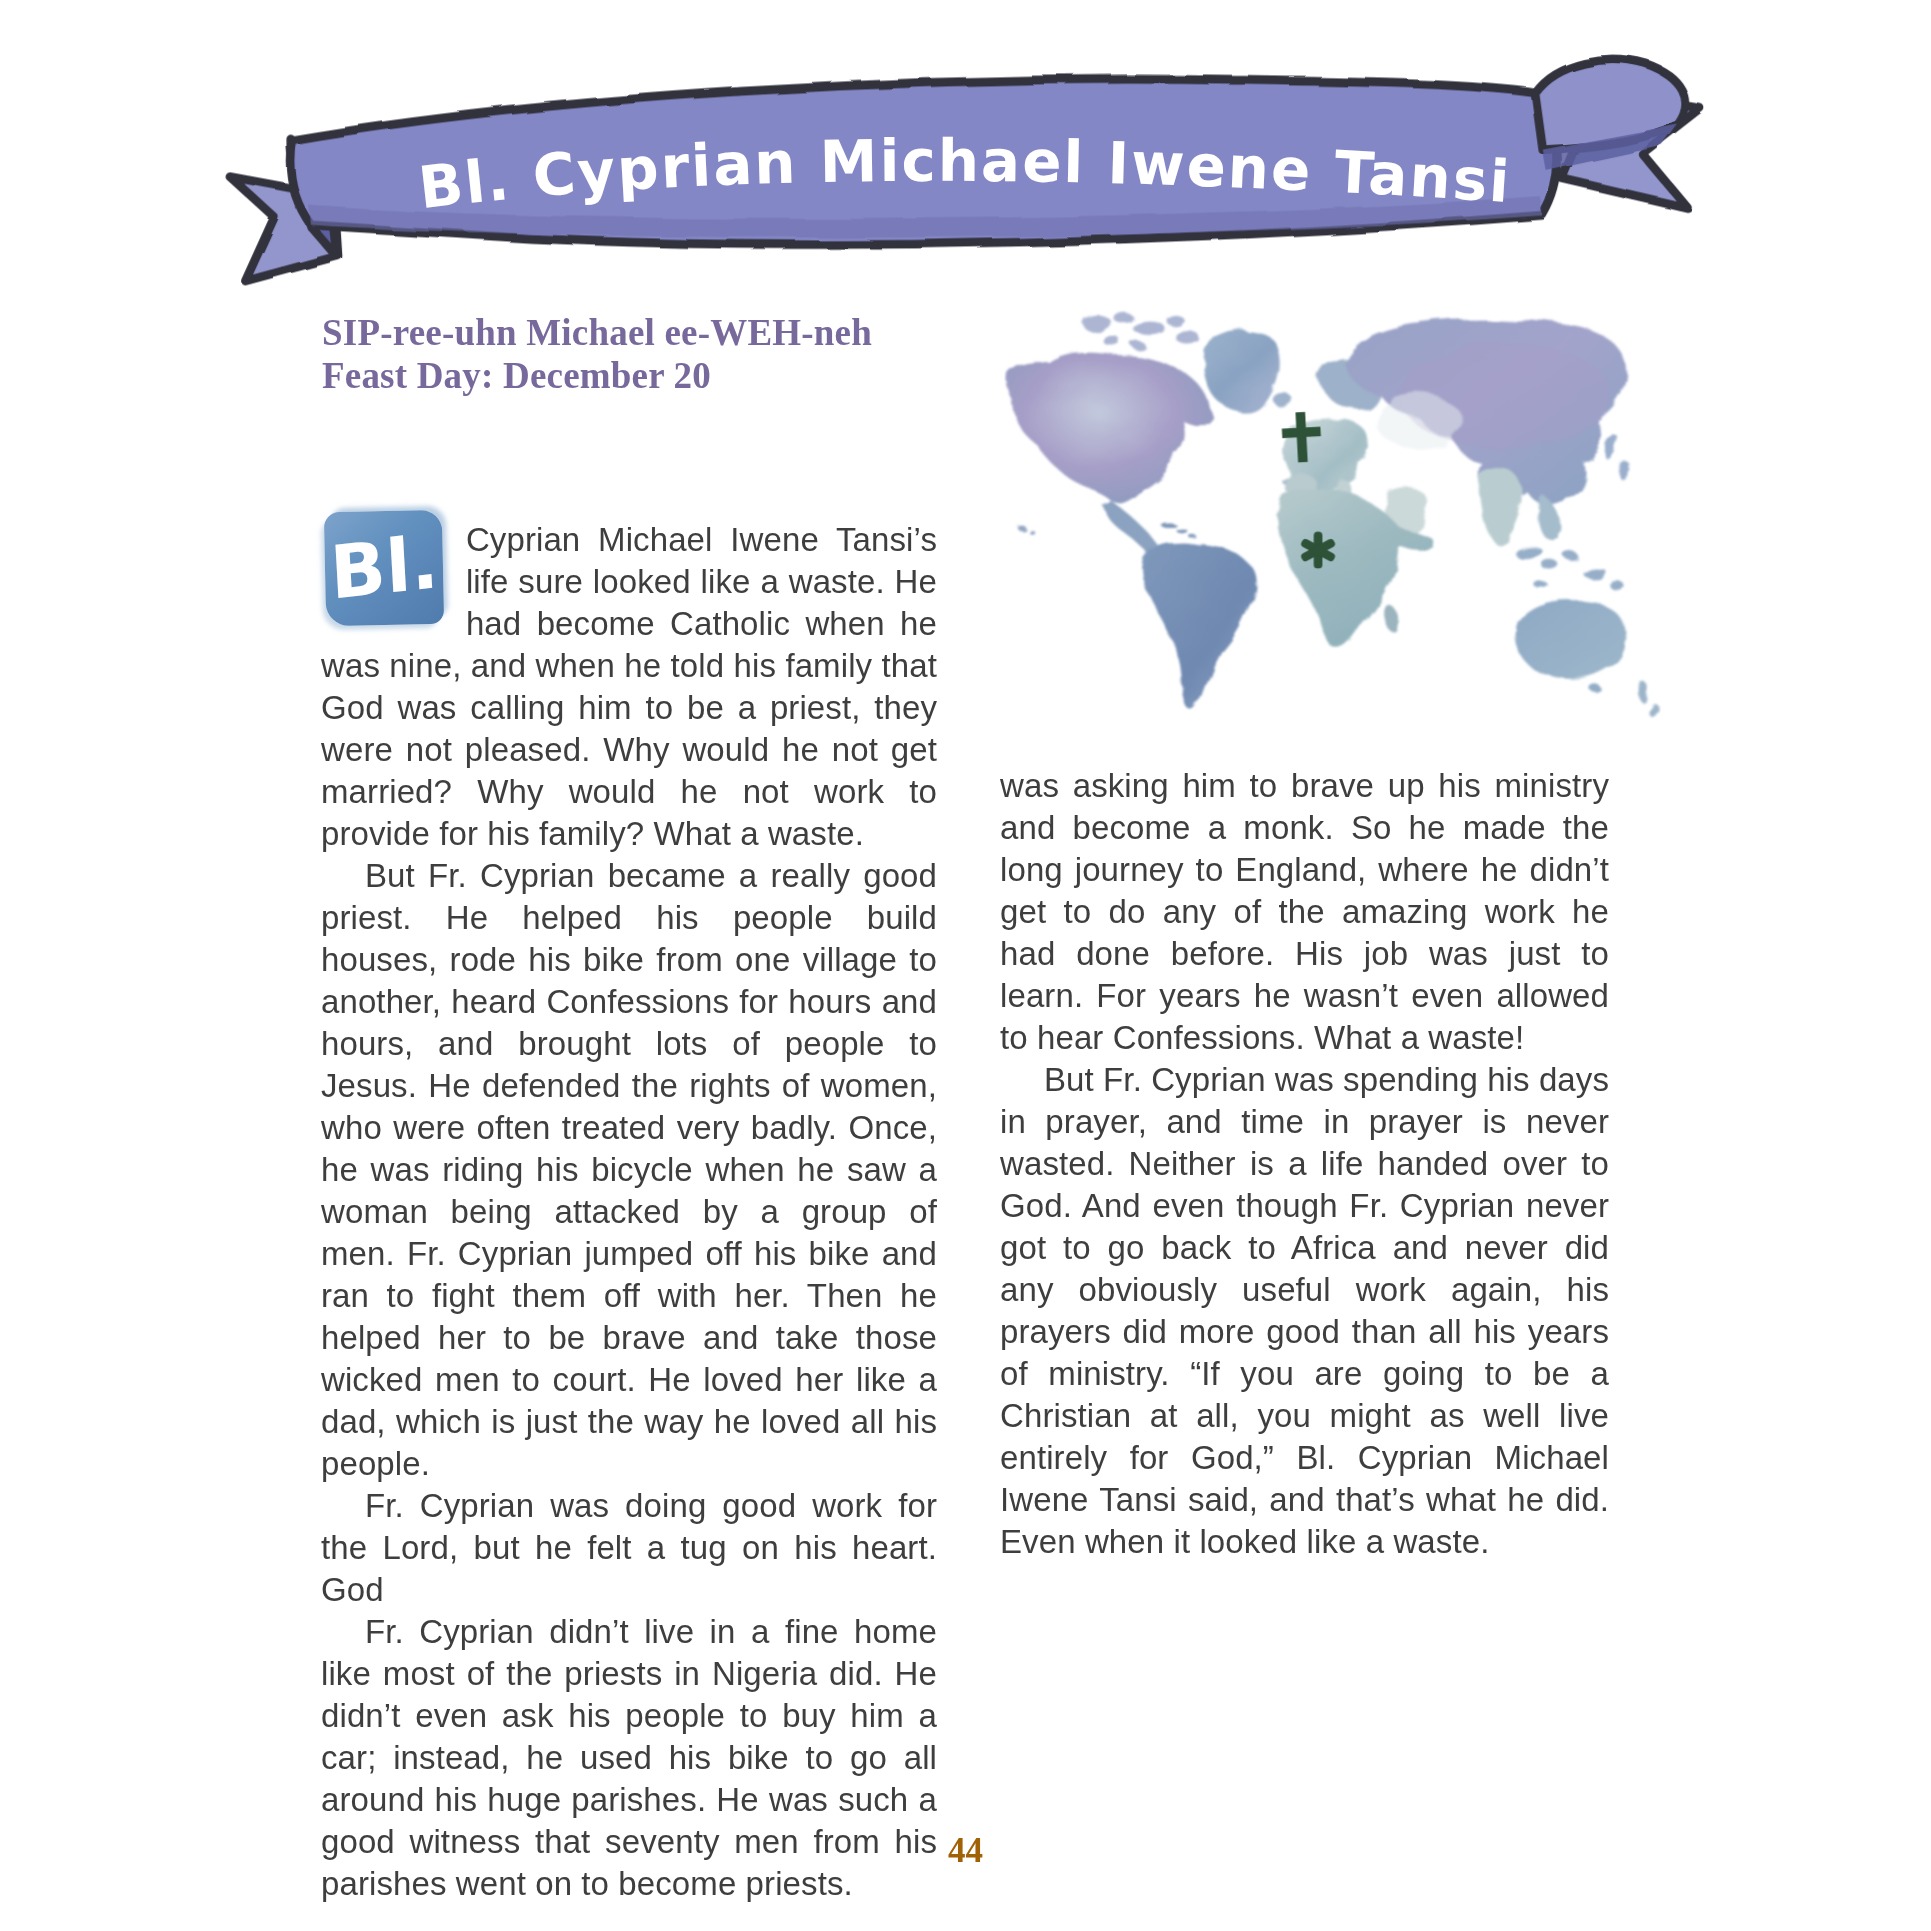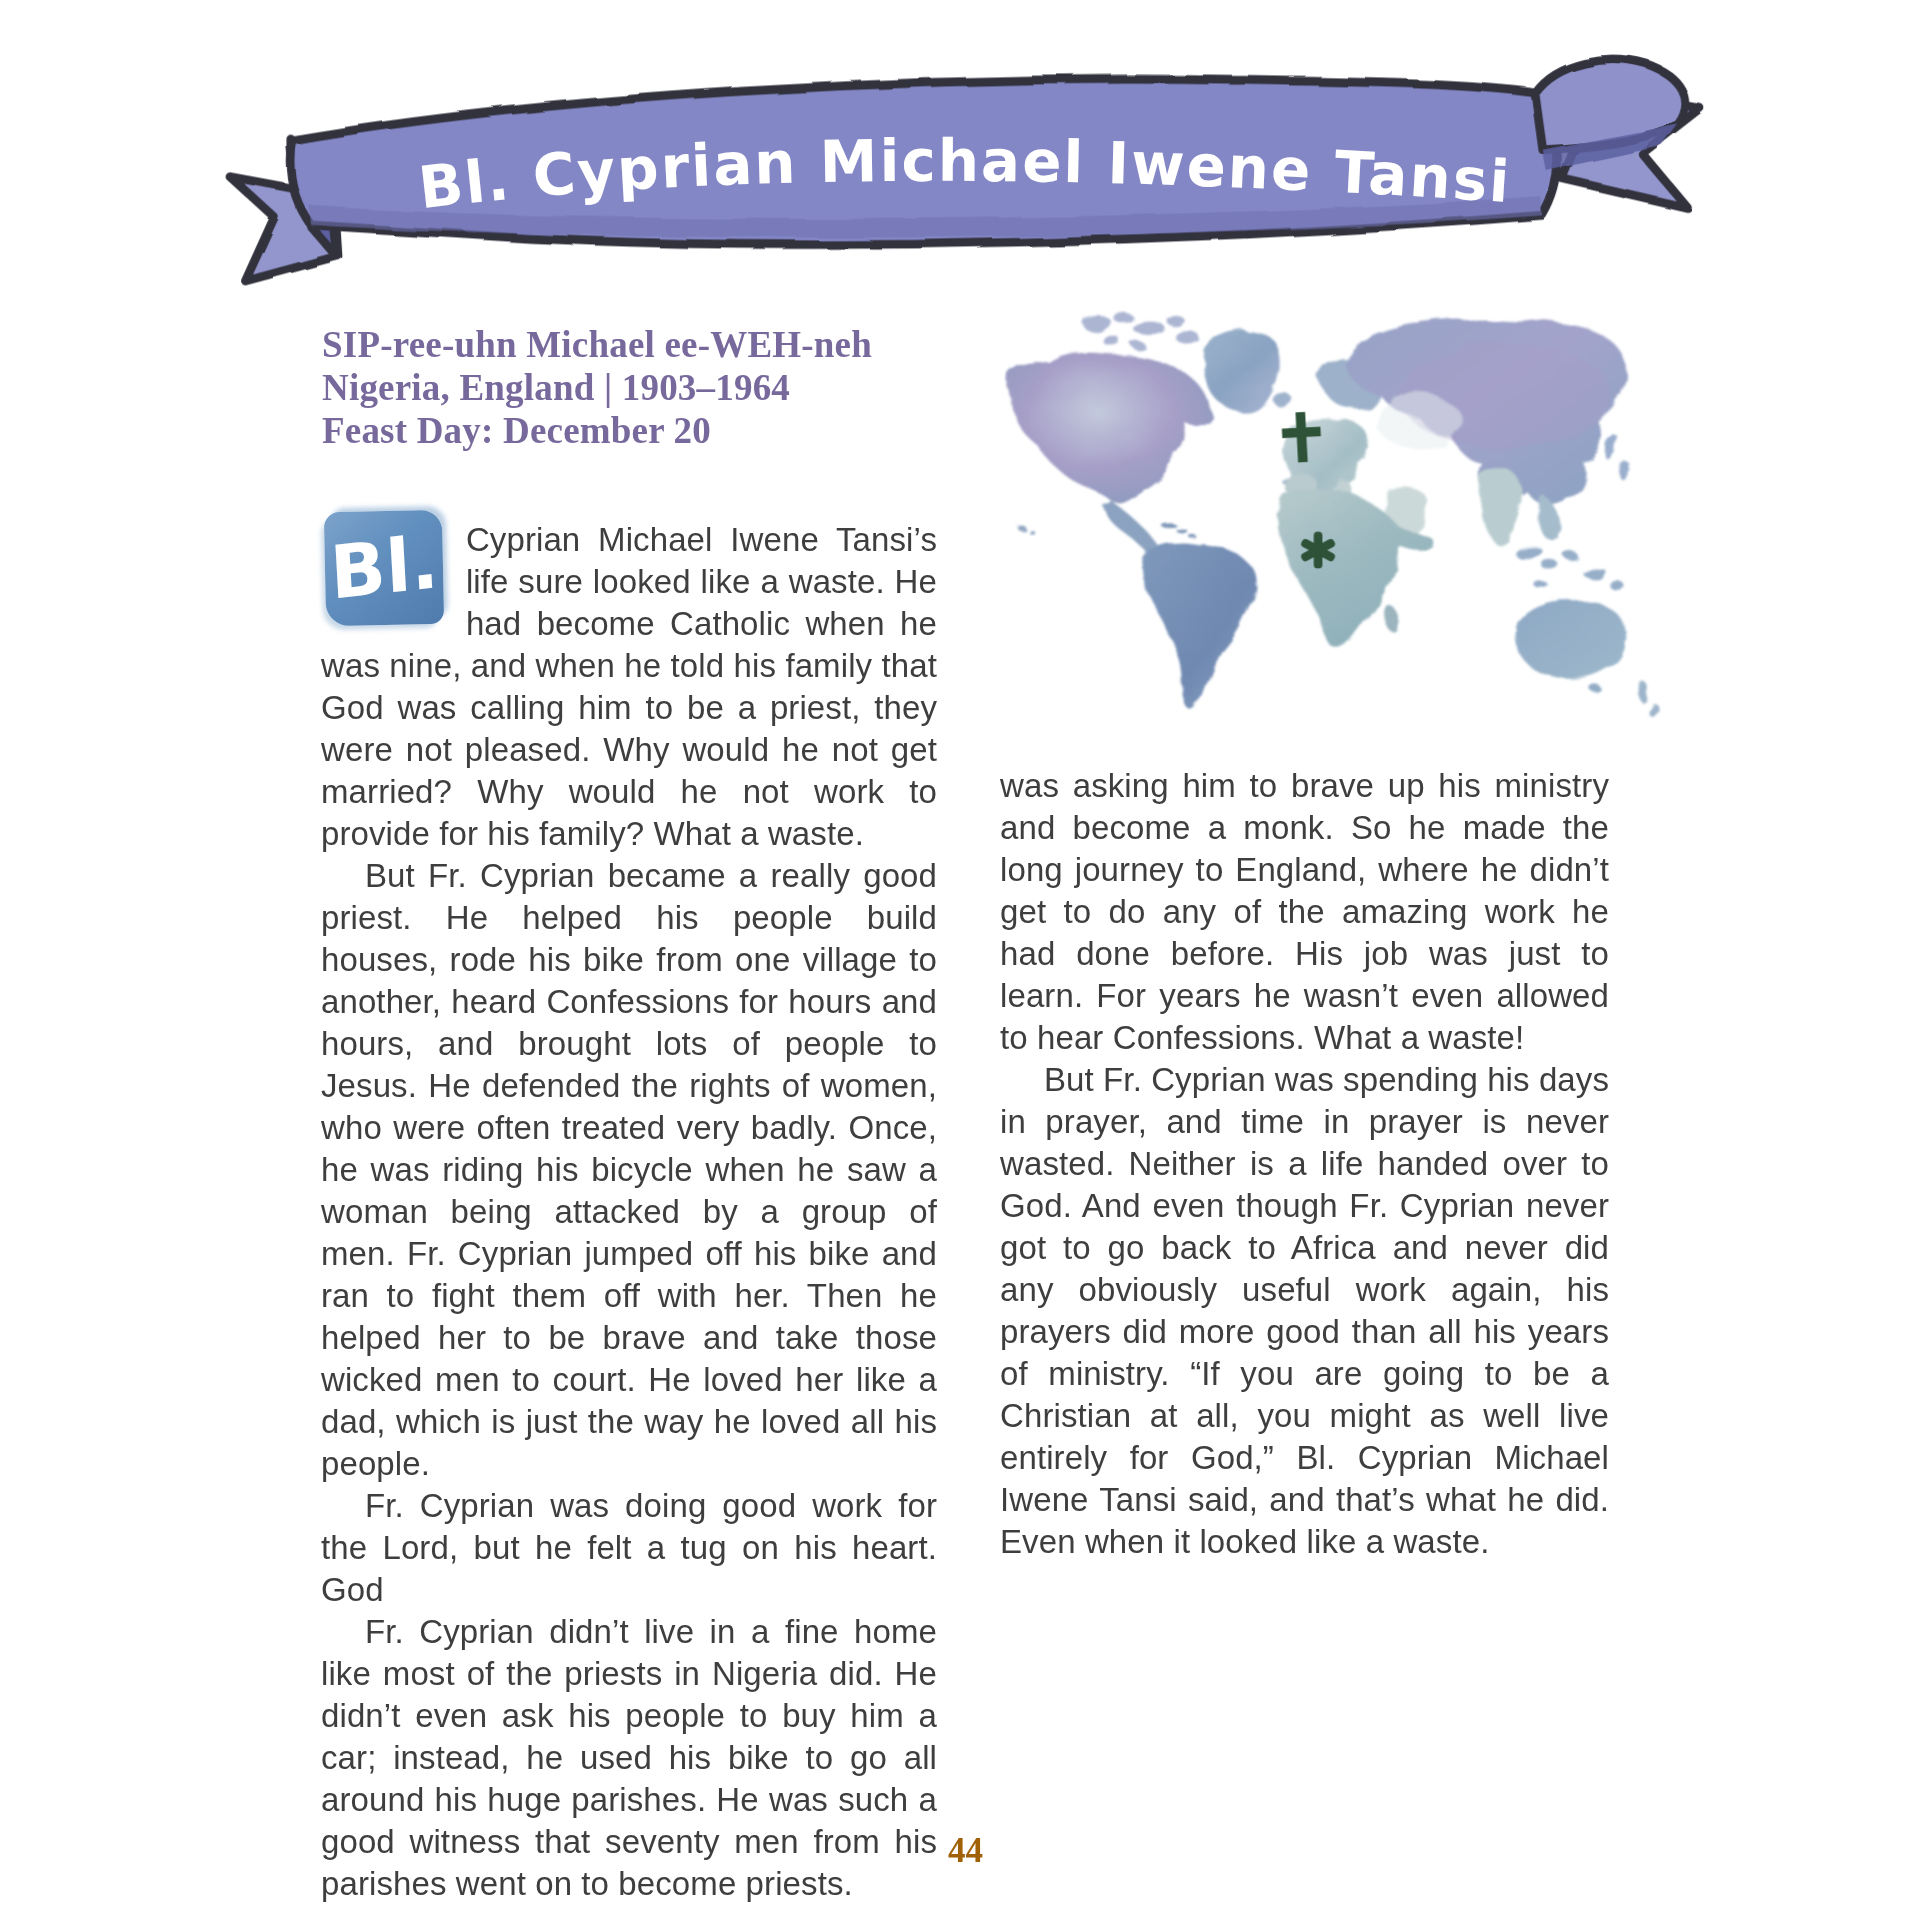--- a/index.html
+++ b/index.html
@@ -5,21 +5,21 @@
   html,body{margin:0;padding:0;background:#ffffff;}
   .page{position:relative;width:1931px;height:1931px;background:#ffffff;overflow:hidden;
         font-family:"Liberation Sans",sans-serif;}
 
   
   .banner{position:absolute;left:145px;top:53px;width:1641px;height:261px;}
 
   
   .saint-header{position:absolute;left:322px;top:311px;width:657px;
     font-family:"Liberation Serif",serif;font-weight:700;font-size:37px;line-height:43px;
-    color:#77699c;letter-spacing:0.2px;margin-top:12px;}
+    color:#77699c;letter-spacing:0.2px;}
   .saint-header div{white-space:nowrap;}
 
   
   .map-wrap{position:absolute;left:1004px;top:304px;width:657px;height:444px;}
 
   
   .col{position:absolute;font-size:33px;line-height:42px;color:#3e3e3e;
        text-align:justify;letter-spacing:0.1px;}
   .col-left{left:321px;top:519px;width:616px;}
   .col-right{left:1000px;top:765px;width:609px;}
@@ -73,21 +73,20 @@
       </g>
       <path id="bannerPath" d="M 230,168 C 620,114 1060,130 1470,158" fill="none"></path>
       <text font-family="DejaVu Sans, sans-serif" font-size="60" font-weight="700" fill="#ffffff" letter-spacing="2">
         <textPath href="#bannerPath" startOffset="50%" text-anchor="middle">Bl. Cyprian Michael Iwene Tansi</textPath>
       </text>
     </svg>
   </div>
 
   <div class="saint-header">
     <div>SIP-ree-uhn Michael ee-WEH-neh</div>
-    <div>Nigeria, England | 1903–1964</div>
     <div>Feast Day: December 20</div>
   </div>
 
   <div class="map-wrap">
     <svg width="657" height="444" viewBox="0 0 680 460">
       <defs>
         <filter id="wc" x="-15%" y="-15%" width="130%" height="130%">
           <feTurbulence type="fractalNoise" baseFrequency="0.02 0.03" numOctaves="3" seed="11" result="n"></feTurbulence>
           <feDisplacementMap in="SourceGraphic" in2="n" scale="14"></feDisplacementMap>
           <feGaussianBlur stdDeviation="0.9"></feGaussianBlur>

